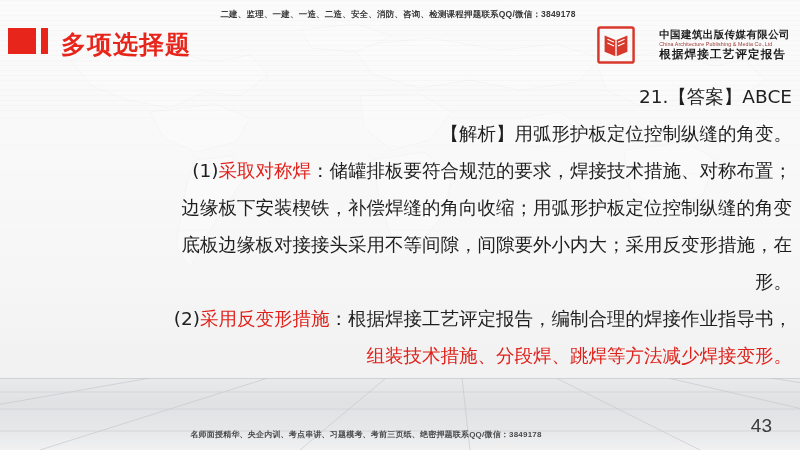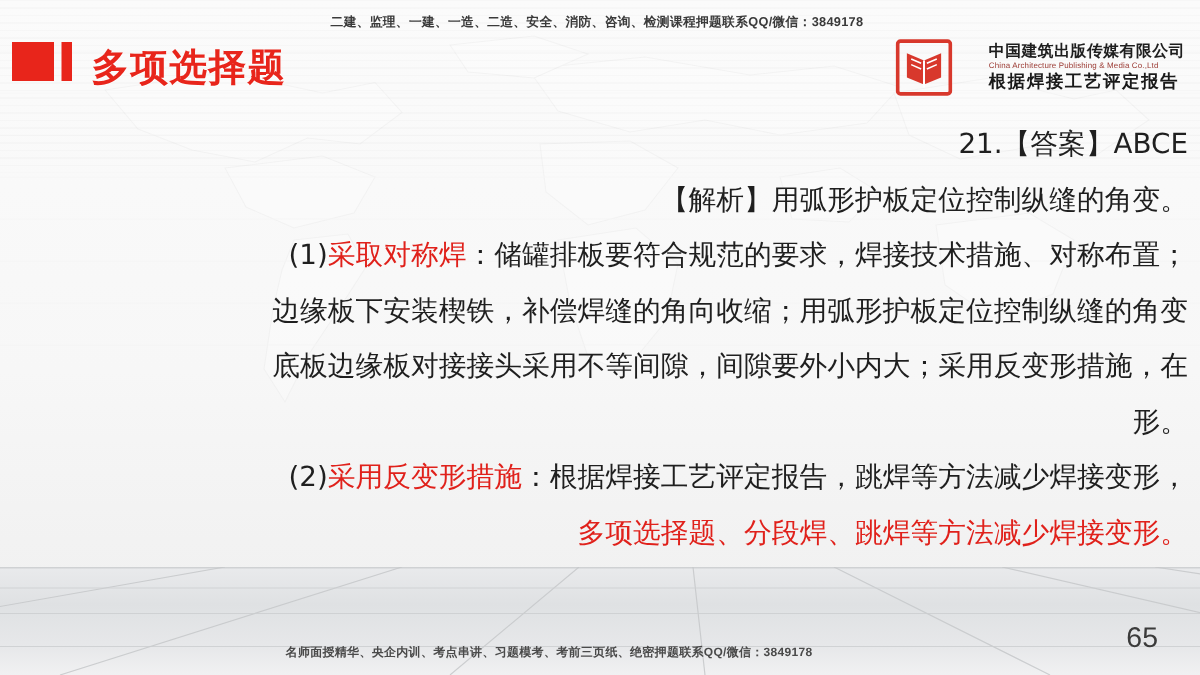--- a/index.html
+++ b/index.html
@@ -163,22 +163,22 @@
     </div>
   </div>
 
   <div class="content" id="content-host">
       <div class="ln indent1"><span>21.【答案】ABCE</span></div>
       <div class="ln indent2"><span>【解析】用弧形护板定位控制纵缝的角变。</span></div>
       <div class="ln indent3"><span>(1)</span><span class="red">采取对称焊</span><span>：储罐排板要符合规范的要求，焊接技术措施、对称布置；</span></div>
       <div class="ln flush"><span>边缘板下安装楔铁，补偿焊缝的角向收缩；用弧形护板定位控制纵缝的角变</span></div>
       <div class="ln flush"><span>底板边缘板对接接头采用不等间隙，间隙要外小内大；采用反变形措施，在</span></div>
       <div class="ln flush"><span>形。</span></div>
-      <div class="ln indent3"><span>(2)</span><span class="red">采用反变形措施</span><span>：根据焊接工艺评定报告，跳焊等方法减少焊接变形，</span></div>
-      <div class="ln flush allred"><span>多项选择题、分段焊、跳焊等方法减少焊接变形。</span></div>
+      <div class="ln indent3"><span>(2)</span><span class="red">采用反变形措施</span><span>：根据焊接工艺评定报告，编制合理的焊接作业指导书，</span></div>
+      <div class="ln flush allred"><span>组装技术措施、分段焊、跳焊等方法减少焊接变形。</span></div>
     </div>
 
   <div class="floor">
     <div class="topline"></div>
     <svg viewBox="0 0 800 72" preserveAspectRatio="none" aria-hidden="true">
       <g stroke="#c6c8ca" stroke-width="0.8" fill="none" opacity="0.85">
         <line x1="-260" y1="72" x2="150" y2="0"></line>
         <line x1="40" y1="72" x2="268" y2="0"></line>
         <line x1="300" y1="72" x2="386" y2="0"></line>
         <line x1="470" y1="72" x2="462" y2="0"></line>
@@ -188,15 +188,15 @@
       </g>
       <g stroke="#cbcdcf" stroke-width="0.8" fill="none" opacity="0.8">
         <line x1="0" y1="14" x2="800" y2="14"></line>
         <line x1="0" y1="31" x2="800" y2="31"></line>
         <line x1="0" y1="53" x2="800" y2="53"></line>
       </g>
     </svg>
   </div>
 
   <div class="ftr-contact">名师面授精华、央企内训、考点串讲、习题模考、考前三页纸、绝密押题联系QQ/微信：3849178</div>
-  <div class="pagenum">65</div>
+  <div class="pagenum">43</div>
 
 </div>
 
 </body></html>

